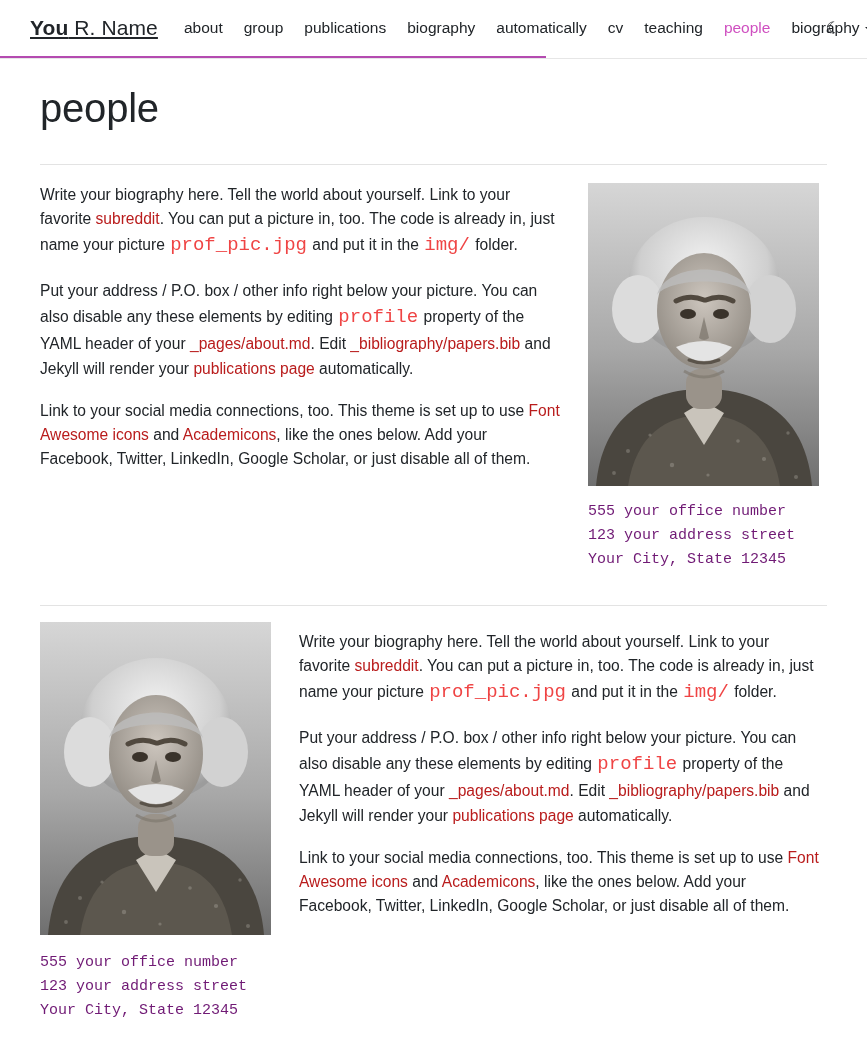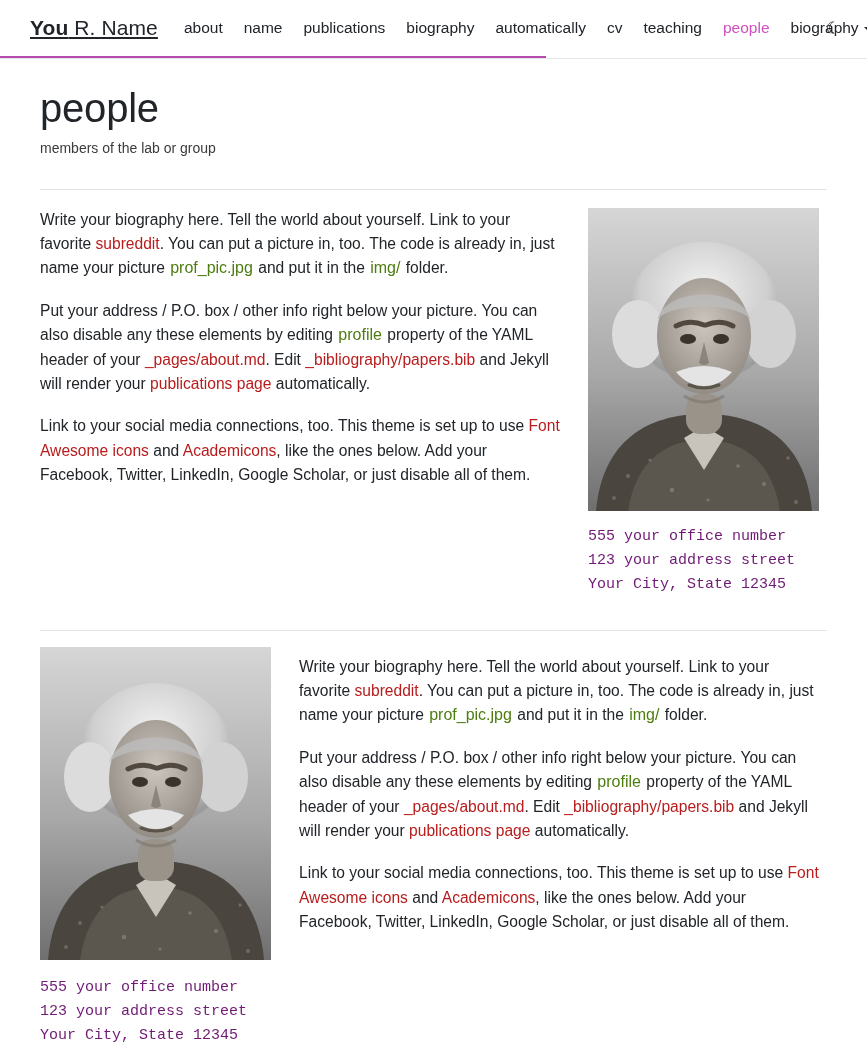--- a/index.html
+++ b/index.html
@@ -98,23 +98,23 @@
   .bio { flex: 1 1 auto; }
   .bio p {
     font-size: 15.6px;
     line-height: 1.55;
     color: #212529;
     margin: 0 0 18px 0;
   }
   .bio p:last-child { margin-bottom: 0; }
   .bio a { color: #b91c1c; text-decoration: none; }
   code, .code {
-    font-family: Liberation Sans, sans-serif;
-    font-size: 16px;
-    color: #4d7c0f;
+    font-family: Liberation Mono, monospace;
+    font-size: 19px;
+    color: #ef4444;
     background: transparent;
     padding: 0 1px;
     white-space: nowrap;
   }
 
   .photo-col { flex: 0 0 auto; }
   .photo {
     width: 231px;
     height: 303px;
     background: #8a8a8a;
@@ -139,38 +139,37 @@
   .block-two .bio { max-width: 520px; padding-top: 8px; }
   .block-two .addr { margin-top: 16px; }
 </style>
 </head>
 <body>
 
 <div class="navbar">
   <a class="brand" href="#"><span class="bold">You</span><span> R. Name</span></a>
   <div class="nav-links">
     <a class="nav-link" href="#">about</a>
-    <a class="nav-link" href="#">name</a>
+    <a class="nav-link" href="#">group</a>
     <a class="nav-link" href="#">publications</a>
     <a class="nav-link" href="#">biography</a>
     <a class="nav-link" href="#">automatically</a>
     <a class="nav-link" href="#">cv</a>
     <a class="nav-link" href="#">teaching</a>
     <a class="nav-link active" href="#">people</a>
     <a class="nav-link dropdown" href="#">biography</a>
   </div>
   <span class="mode-toggle">☾</span>
 </div>
 <div class="nav-underline"></div>
 <div class="nav-underline-rest"></div>
 
 <div class="page-wrap">
 
   <h1 class="page-title">people</h1>
-  <div class="page-subtitle">members of the lab or group</div>
 
   <hr class="hr">
 
   <div class="profile block-one">
     <div class="bio">
       <p><span>Write your biography here. Tell the world about yourself. Link to your favorite </span><a href="#">subreddit</a><span>. You can put a picture in, too. The code is already in, just name your picture </span><code>prof_pic.jpg</code><span> and put it in the </span><code>img/</code><span> folder.</span></p>
       <p><span>Put your address / P.O. box / other info right below your picture. You can also disable any these elements by editing </span><code>profile</code><span> property of the YAML header of your </span><a href="#">_pages/about.md</a><span>. Edit </span><a href="#">_bibliography/papers.bib</a><span> and Jekyll will render your </span><a href="#">publications page</a><span> automatically.</span></p>
       <p><span>Link to your social media connections, too. This theme is set up to use </span><a href="#">Font Awesome icons</a><span> and </span><a href="#">Academicons</a><span>, like the ones below. Add your Facebook, Twitter, LinkedIn, Google Scholar, or just disable all of them.</span></p>
     </div>
     <div class="photo-col">

